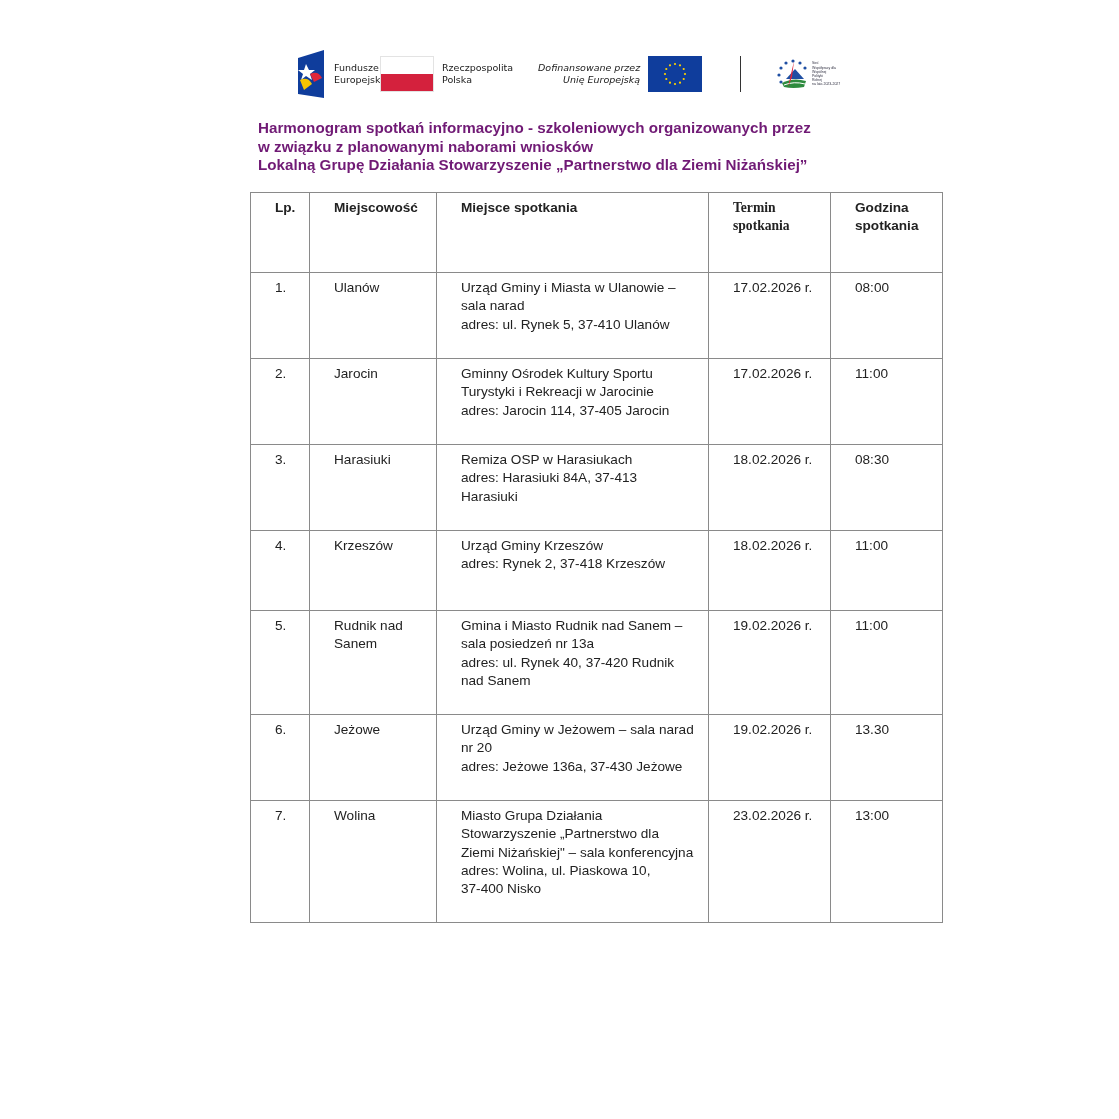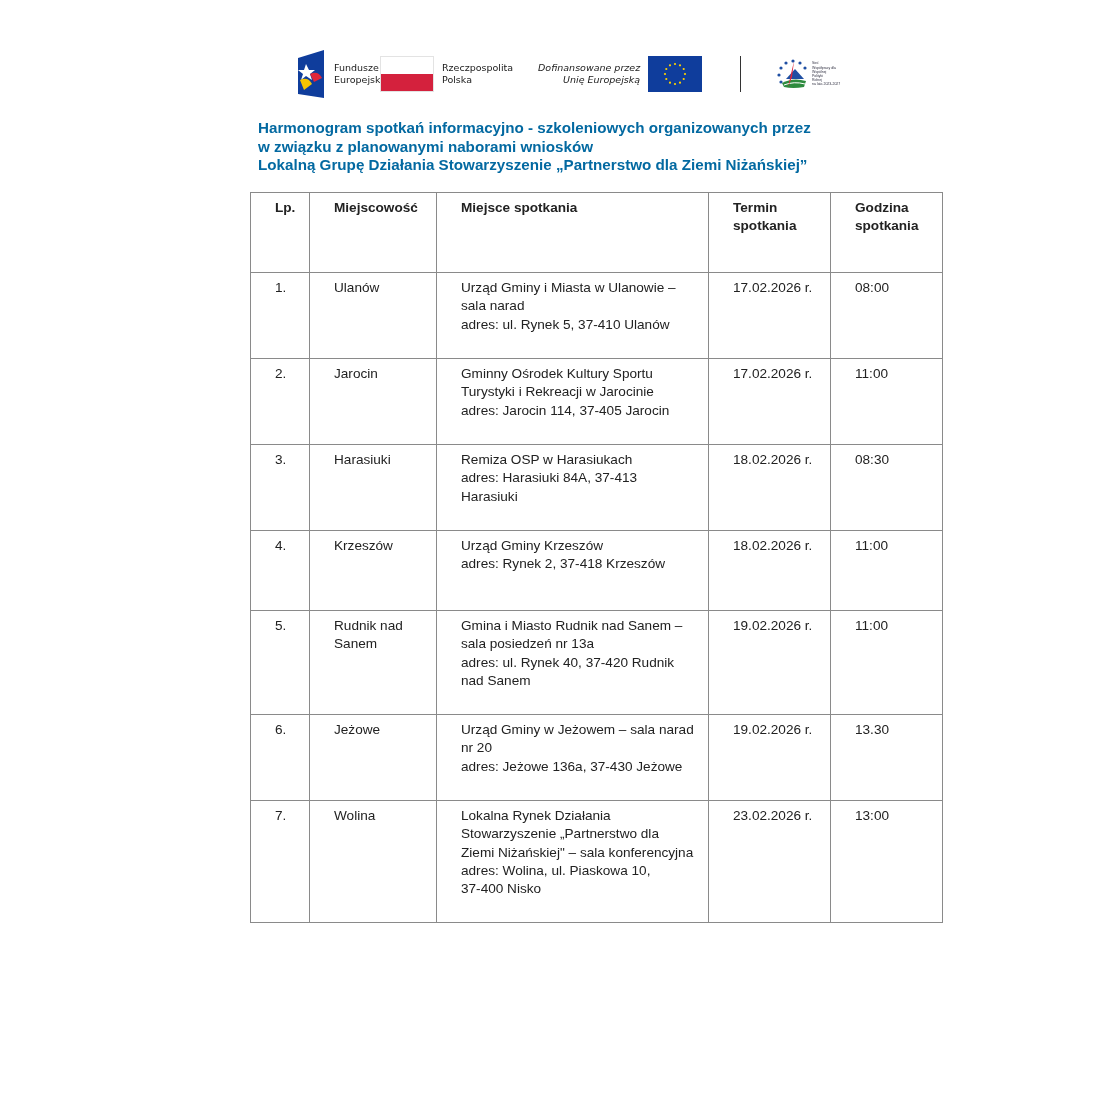--- a/index.html
+++ b/index.html
@@ -15,29 +15,29 @@
     .rp-flag { width: 54px; height: 36px; border: 1px solid #e3e3e3; box-sizing: border-box; margin-right: 8px; display: flex; flex-direction: column; }
     .rp-flag .w { flex: 1; background: #ffffff; }
     .rp-flag .r { flex: 1; background: #d4213d; }
     .eu-logo { left: 272px; }
     .eu-text { text-align: right; margin-right: 8px; font-style: italic; }
     .eu-flag { width: 54px; height: 36px; background: #0f3d9c; position: relative; }
     .divider { position: absolute; left: 474px; top: 8px; width: 1px; height: 36px; background: #333; }
     .ksow-logo { left: 510px; }
     .ksow-text { font-size: 3.5px; line-height: 4.2px; color: #334; margin-left: 2px; }
 
-    .title { position: absolute; left: 258px; top: 119px; width: 600px; font-weight: bold; font-size: 15.2px; line-height: 18.5px; color: #0369a1; }
+    .title { position: absolute; left: 258px; top: 119px; width: 600px; font-weight: bold; font-size: 15.2px; line-height: 18.5px; color: #701a75; }
 
     table.schedule { position: absolute; left: 250px; top: 192px; border-collapse: collapse; font-size: 13.6px; line-height: 18.3px; color: #222; }
     table.schedule td, table.schedule th { border: 1.5px solid #8a8a8a; vertical-align: top; text-align: left; padding: 6px 6px 0 24px; }
     table.schedule th { font-weight: bold; }
     .c1 { width: 28px; }
     .c2 { width: 96px; margin-left: 42px; }
     .c3 { width: 241px; }
-    .c4 { width: 91px; }
+    .c4 { width: 91px; font-family: Liberation Serif, serif; }
     .c5 { width: 81px; margin-top: 27px; }
     .line { display: block; }
   </style>
 </head>
 <body>
 
 <div class="logo-bar">
   <div class="logo fe-logo">
     <svg class="fe-mark" viewBox="0 0 26 48" width="26" height="48">
       <polygon points="0,8 26,0 26,48 0,44" fill="#0f3d9c"></polygon>
@@ -216,21 +216,21 @@
       </td>
       <td>19.02.2026 r.</td>
       <td>13.30</td>
     </tr>
     <tr style="height:122px;">
       <td>7.</td>
       <td>
           <span class="line">Wolina</span>
         </td>
       <td>
-        <span class="line">Lokalna Rynek Działania</span>
+        <span class="line">Miasto Grupa Działania</span>
         <span class="line">Stowarzyszenie „Partnerstwo dla</span>
         <span class="line">Ziemi Niżańskiej" – sala konferencyjna</span>
         <span class="line">adres: Wolina, ul. Piaskowa 10,</span>
         <span class="line">37-400 Nisko</span>
       </td>
       <td>23.02.2026 r.</td>
       <td>13:00</td>
     </tr>
   </tbody>
 </table>

